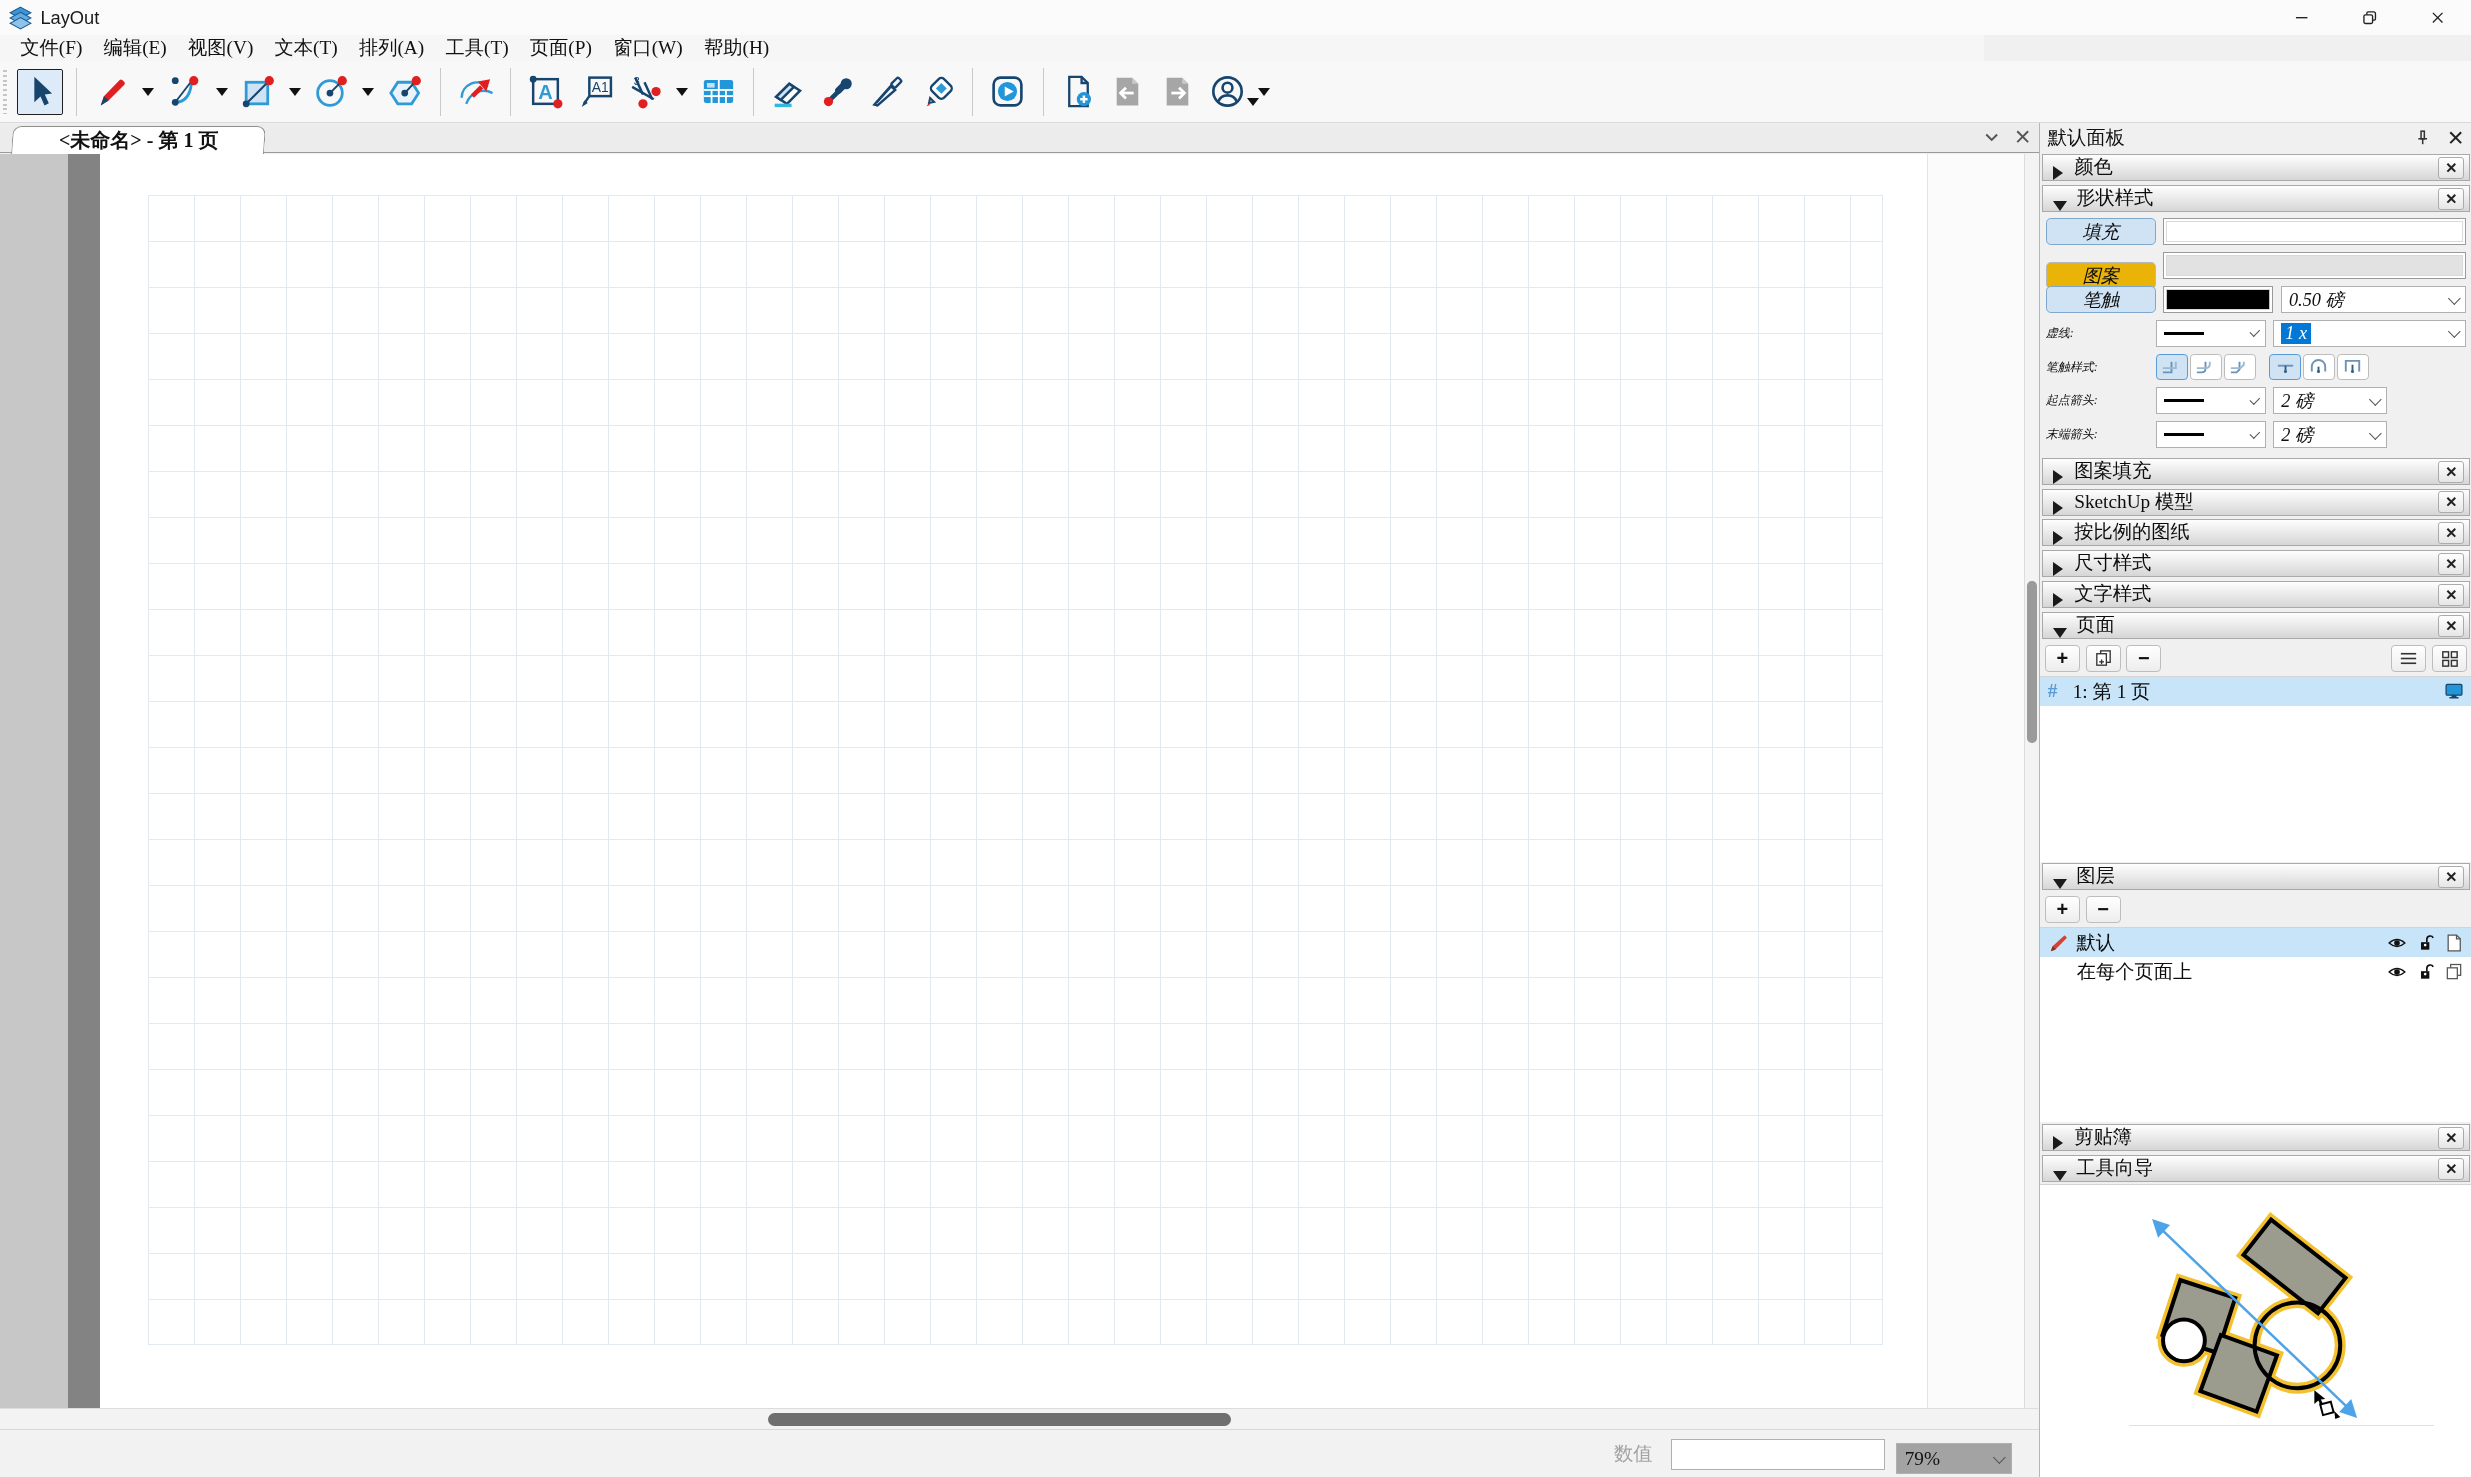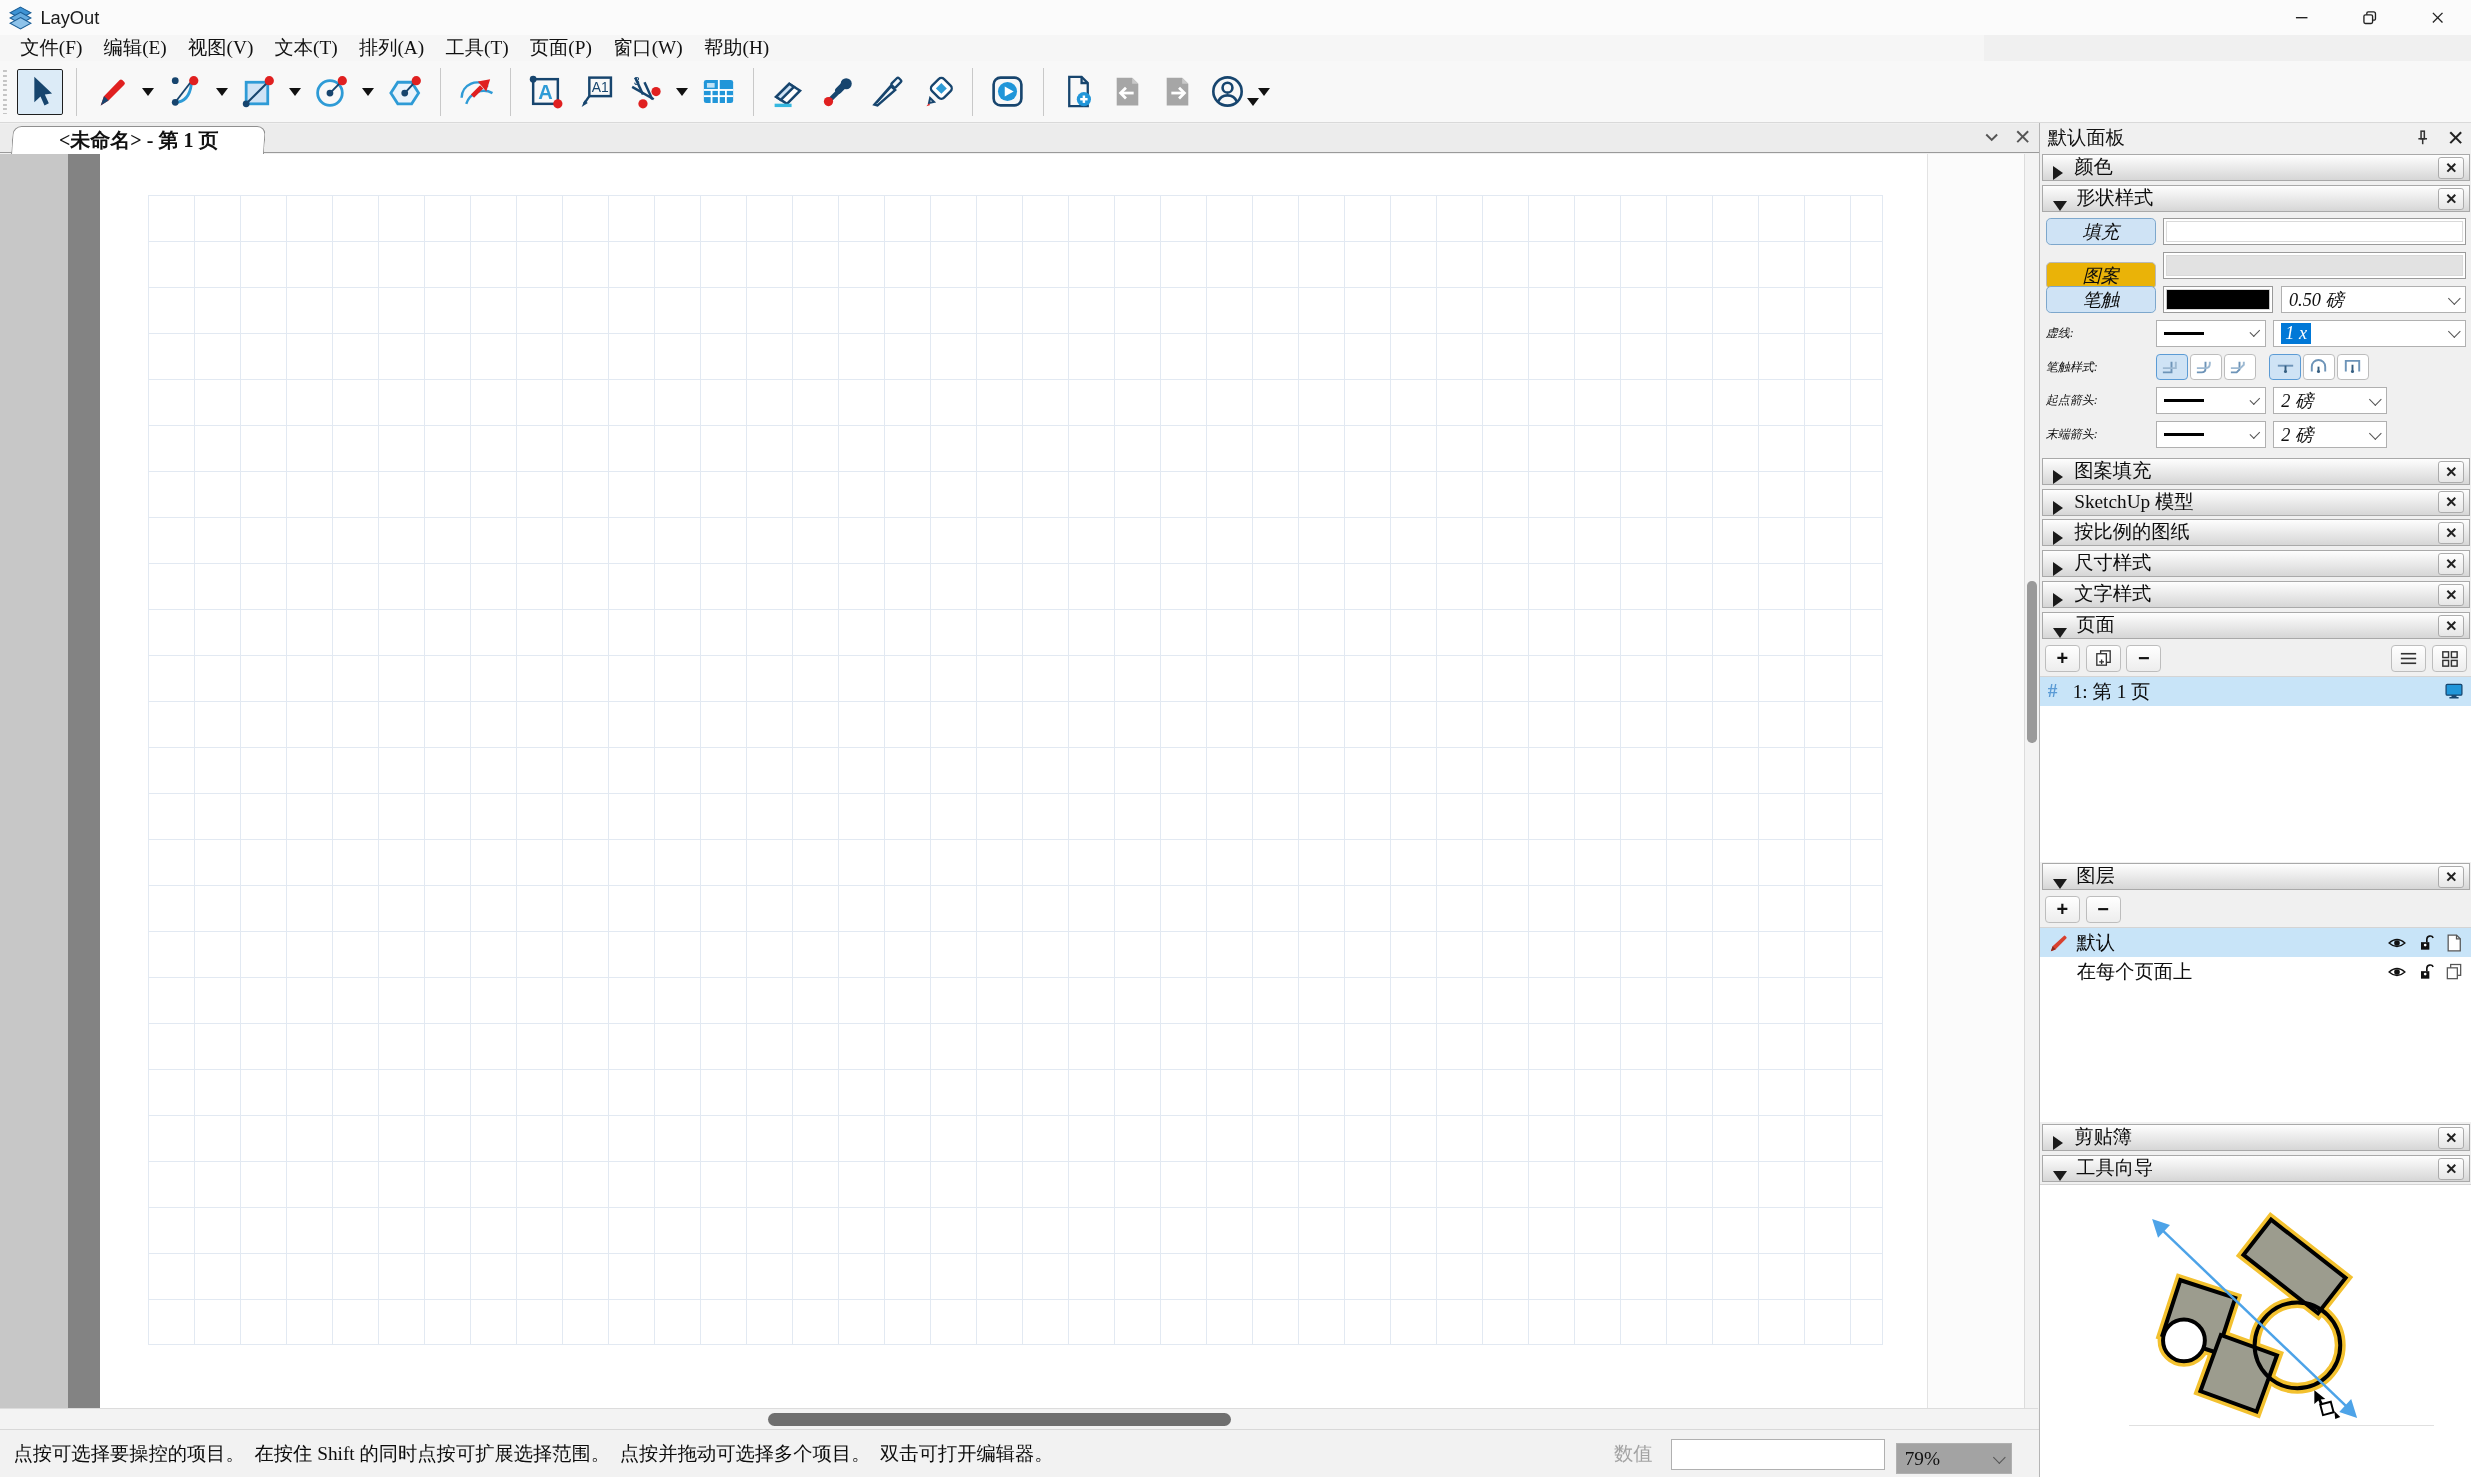--- a/index.html
+++ b/index.html
@@ -369,21 +369,20 @@
   <div class="pb-right"></div>
 </div>
 <div class="vscroll">
   <div class="vthumb"></div>
 </div>
 <div class="hscroll">
   <div class="hthumb"></div>
 </div>
 
 <div class="statusbar">
-  <span class="status-hint">点按可选择要操控的项目。  在按住 Shift 的同时点按可扩展选择范围。  点按并拖动可选择多个项目。  双击可打开编辑器。</span>
   <span class="value-label">数值</span>
   <input class="value-input" style="">
   <div class="zoom-dd">
     <span>79%</span>
     <span class="chev"></span>
   </div>
 </div>
 
 <div class="panel">
 

